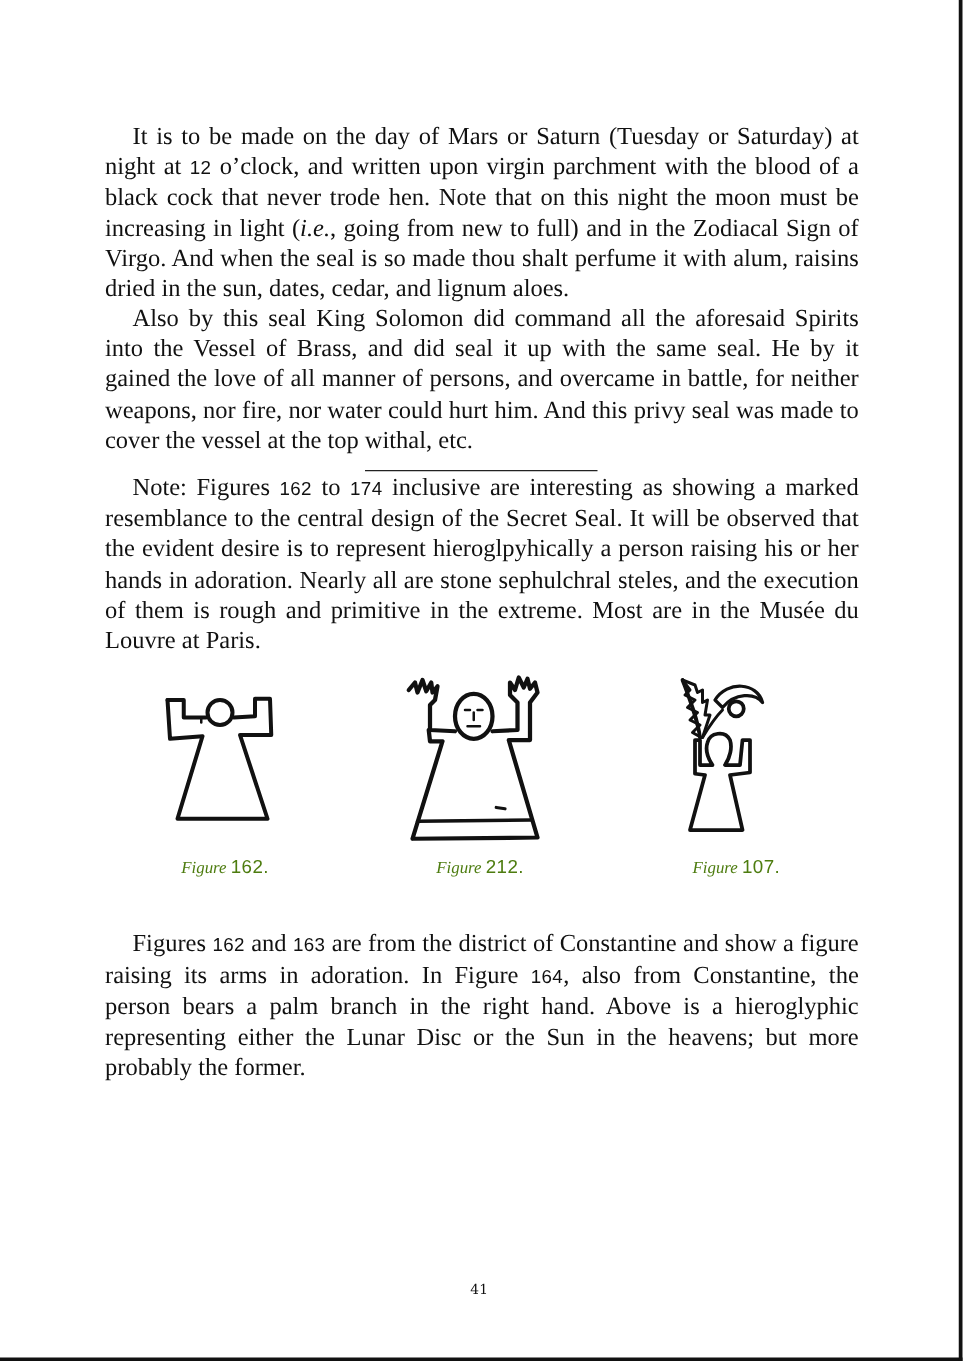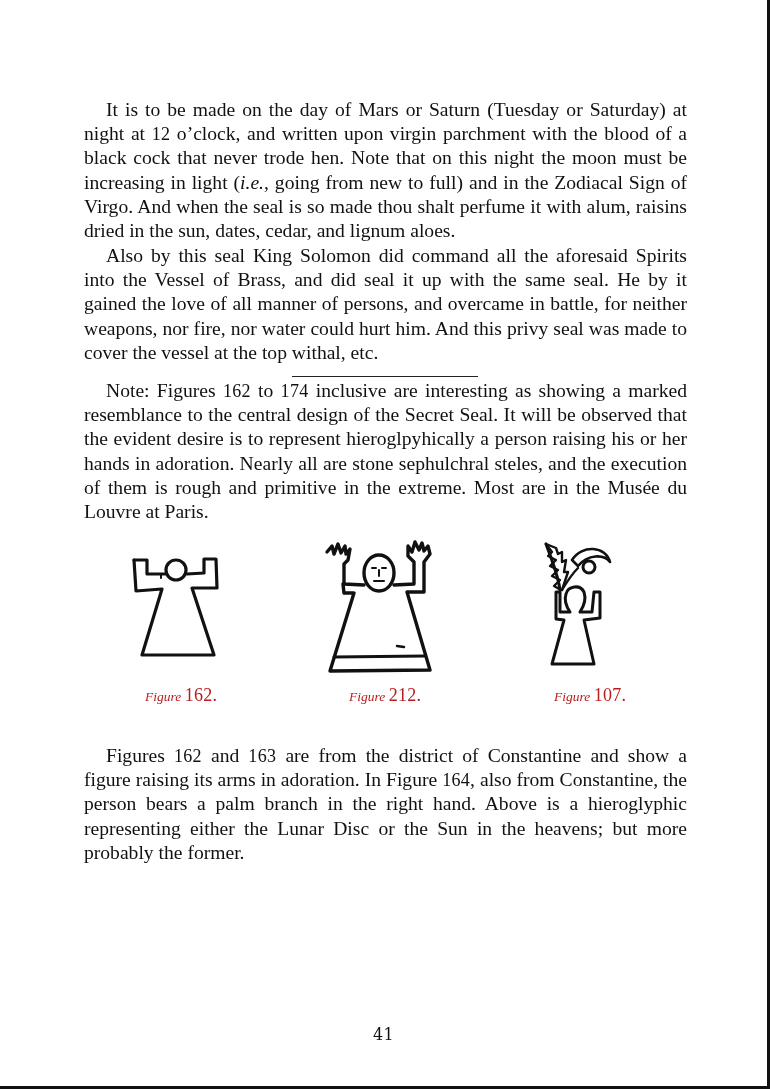--- a/index.html
+++ b/index.html
@@ -8,36 +8,36 @@
     position: absolute; left: 0; top: 0; width: 767px; height: 1086px;
     border-right: 3px solid #111; border-bottom: 3px solid #111;
     background: #fff;
   }
   .text {
     position: absolute; left: 84px; width: 603px;
     font-family: "Liberation Serif", serif; font-size: 19.6px; line-height: 24.2px;
     color: #111; text-align: justify;
   }
   .text p { margin: 0; text-indent: 22px; }
-  .osf { font-family: Liberation Serif, serif; font-size: 18px; letter-spacing: 0.3px; }
+  .osf { font-family: Liberation Sans, sans-serif; font-size: 15px; letter-spacing: 0.3px; }
   #block1 { top: 98px; }
   #block2 { top: 244px; }
   .divider { position: absolute; left: 292px; top: 376px; width: 186px; height: 0; border-top: 1px solid #222; }
   #block3 { top: 379px; }
   #block4 { top: 744px; }
   .figure { position: absolute; }
   .figure svg { display: block; }
   .caption {
-    position: absolute; font-family: "Liberation Serif", serif; font-size: 13.5px; color: #b91c1c;
+    position: absolute; font-family: "Liberation Serif", serif; font-size: 13.5px; color: #4d7c0f;
     white-space: nowrap;
   }
   .caption i { font-style: italic; }
   .pagenum {
     position: absolute; top: 1025px; left: 0; width: 767px; text-align: center;
-    font-family: "DejaVu Serif", serif; font-size: 16px; color: #111;
+    font-family: "DejaVu Serif", serif; font-size: 11px; color: #111;
   }
 </style>
 </head>
 <body>
 
 <div class="page">
 
   <div class="text" id="block1">
     <p><span>It is to be made on the day of Mars or Saturn (Tuesday or Saturday) at night at </span><span class="osf">12</span><span> o’clock, and written upon virgin parchment with the blood of a black cock that never trode hen.  Note that on this night the moon must be increasing in light (</span><i>i.e.</i><span>, going from new to full) and in the Zodiacal Sign of Virgo.  And when the seal is so made thou shalt perfume it with alum, raisins dried in the sun, dates, cedar, and lignum aloes.</span></p>
   </div>

